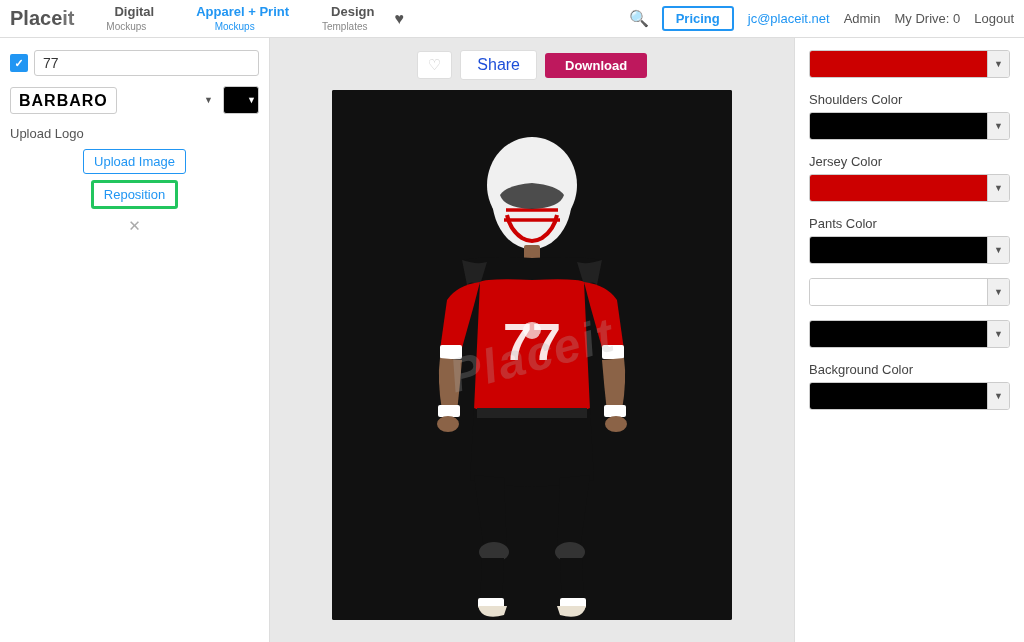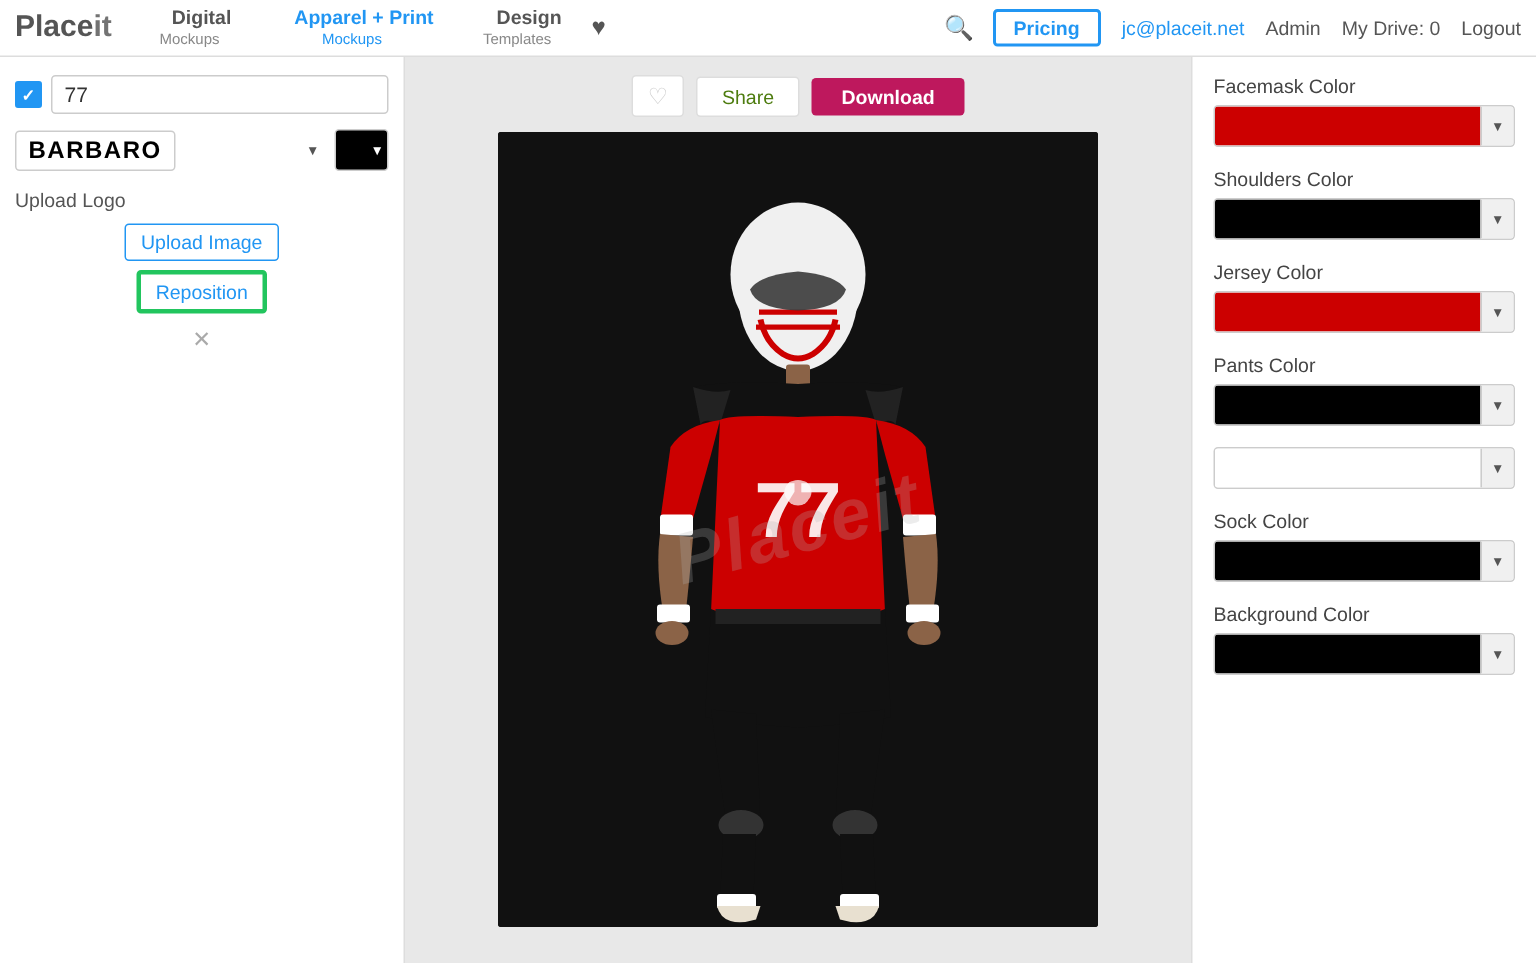--- a/index.html
+++ b/index.html
@@ -230,24 +230,24 @@
       background: #fff;
       color: #ccc;
       padding: 4px 10px;
       border-radius: 3px;
       font-size: 15px;
       cursor: pointer;
     }
     .share-btn {
       border: 1px solid #ddd;
       background: #fff;
-      color: #4d7c0f;
+      color: #1d4ed8;
       padding: 5px 16px;
       border-radius: 3px;
-      font-size: 13px;
+      font-size: 16px;
       cursor: pointer;
     }
     .download-btn {
       background: #be185d;
       color: #fff;
       border: none;
       padding: 5px 20px;
       border-radius: 3px;
       font-size: 13px;
       font-weight: 600;
@@ -476,21 +476,20 @@
           <ellipse cx="30" cy="28" rx="14" ry="10" fill="white"></ellipse>
         </g>
       </svg>
       <div class="watermark">Placeit</div>
     </div>
   </div>
 
   <div class="right-panel">
 
     <div class="color-option">
-      <span class="color-option-label">Facemask Color</span>
       <div class="color-dropdown">
         <div class="color-dropdown-swatch" style="background:#cc0000;"></div>
         <div class="color-dropdown-arrow">▼</div>
       </div>
     </div>
     <div class="color-option">
       <span class="color-option-label">Shoulders Color</span>
       <div class="color-dropdown">
         <div class="color-dropdown-swatch" style="background:#000000;"></div>
         <div class="color-dropdown-arrow">▼</div>
@@ -510,21 +509,20 @@
         <div class="color-dropdown-arrow">▼</div>
       </div>
     </div>
     <div class="color-option">
       <div class="color-dropdown">
         <div class="color-dropdown-swatch" style="background:#ffffff;"></div>
         <div class="color-dropdown-arrow">▼</div>
       </div>
     </div>
     <div class="color-option">
-      <span class="color-option-label">Sock Color</span>
       <div class="color-dropdown">
         <div class="color-dropdown-swatch" style="background:#000000;"></div>
         <div class="color-dropdown-arrow">▼</div>
       </div>
     </div>
     <div class="color-option">
       <span class="color-option-label">Background Color</span>
       <div class="color-dropdown">
         <div class="color-dropdown-swatch" style="background:#000000;"></div>
         <div class="color-dropdown-arrow">▼</div>

